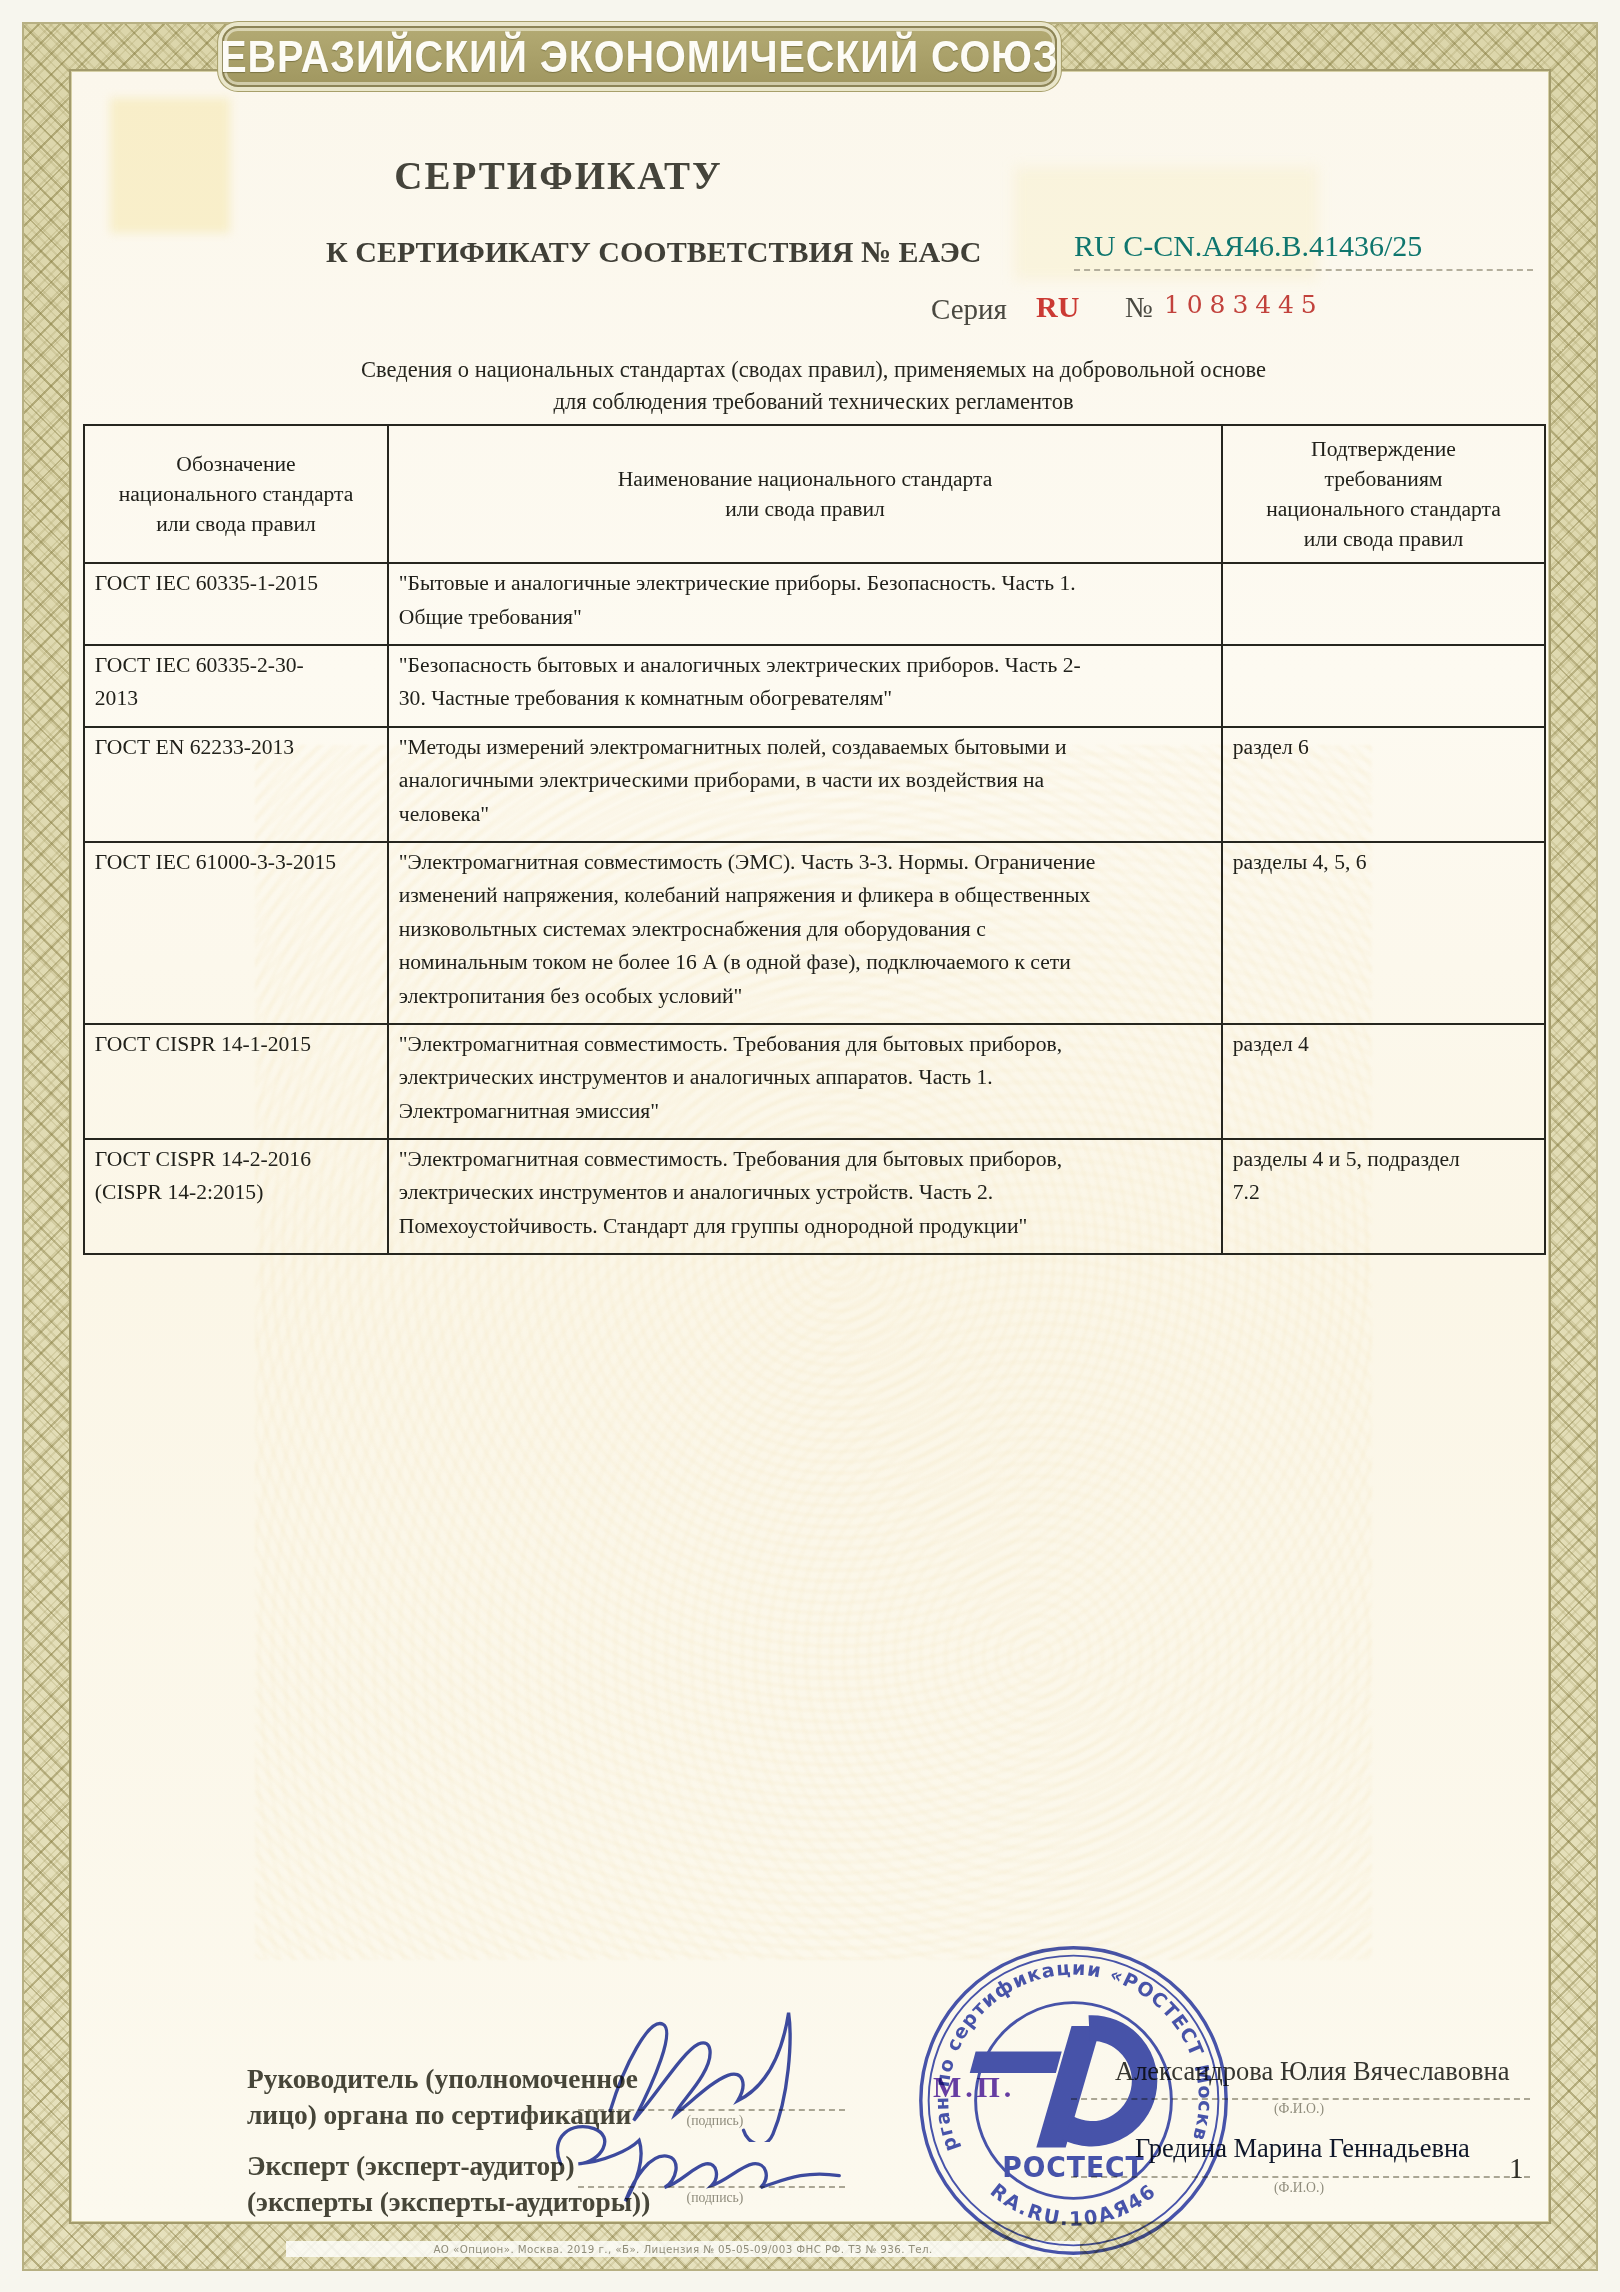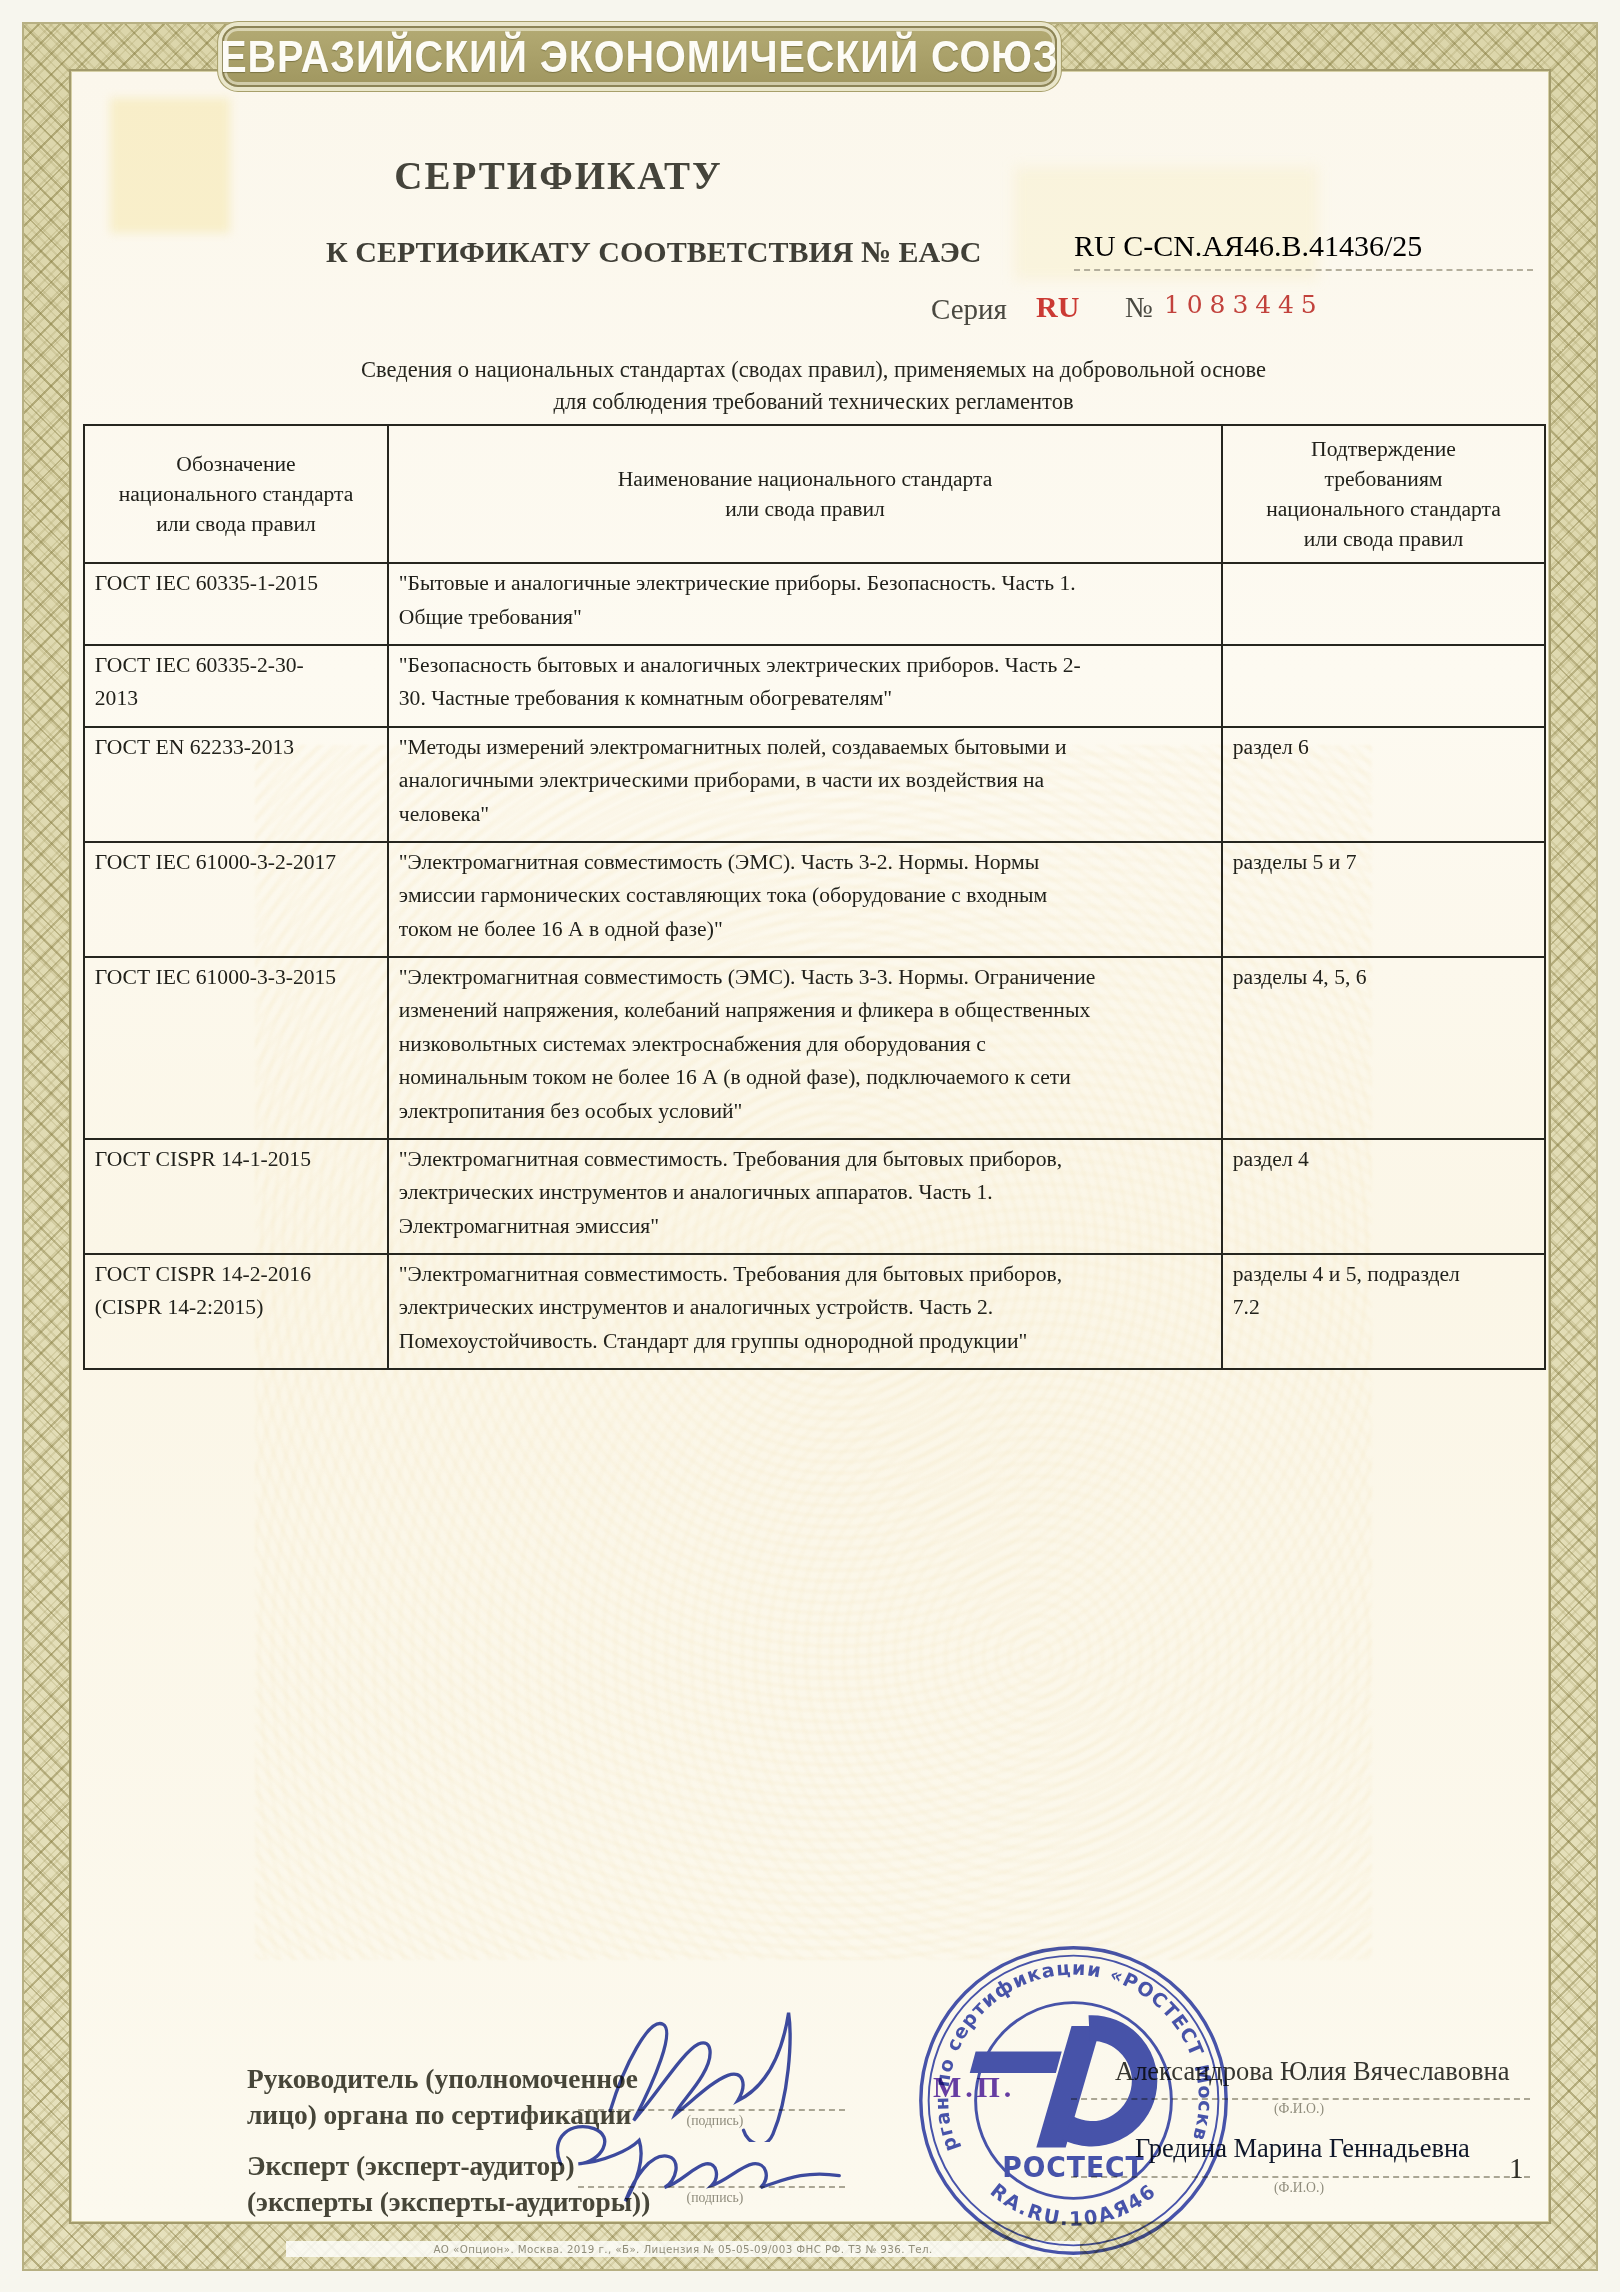--- a/index.html
+++ b/index.html
@@ -28,21 +28,21 @@
     background:linear-gradient(#b3aa73,#a09760);border:2px solid #8c8456;
     box-shadow:0 0 0 3.9px rgba(242,238,214,.9),0 0 0 4.9px #a79f6a, inset 0 0 0 2.9px rgba(250,248,230,.55);
     display:flex;align-items:center;justify-content:center;}
   .banner-text{display:inline-block;transform:scaleX(.88);transform-origin:center;
     font-family:"Liberation Sans","DejaVu Sans",sans-serif;font-weight:bold;font-size:45px;line-height:1;
     color:#fdfcf6;letter-spacing:1px;text-shadow:0 1px 1px rgba(90,84,40,.55);white-space:nowrap;}
 
   .title{position:absolute;left:0;top:153px;width:1117px;text-align:center;
     font-weight:bold;font-size:39px;letter-spacing:2px;color:#45443b;}
   .sub-label{position:absolute;left:326px;top:235px;font-weight:bold;font-size:30px;color:#403f37;white-space:nowrap;}
-  .cert-num{position:absolute;left:1074px;top:229px;width:459px;font-size:30px;color:#000000;
+  .cert-num{position:absolute;left:1074px;top:229px;width:459px;font-size:30px;color:#0f766e;
     border-bottom:2px dashed #b3ae9c;padding-bottom:5.9px;white-space:nowrap;}
   .series-label{position:absolute;left:931px;top:293px;font-size:29px;color:#4a4941;}
   .series-val{position:absolute;left:1036px;top:290px;font-size:30px;font-weight:bold;color:#cb3a33;}
   .num-sign{position:absolute;left:1125px;top:291px;font-size:29px;color:#4a4941;}
   .blank-num{position:absolute;left:1164px;top:290px;font-size:25px;letter-spacing:6.9px;color:#c2423c;font-family:"DejaVu Serif",serif;}
 
   .intro1{position:absolute;left:83px;top:357px;width:1461px;text-align:center;font-size:22.5px;color:#26261f;}
   .intro2{position:absolute;left:83px;top:389px;width:1461px;text-align:center;font-size:22.5px;color:#26261f;}
 
   table.std{position:absolute;left:83px;top:424px;width:1461px;border-collapse:collapse;table-layout:fixed;
@@ -133,27 +133,20 @@
         <td>"Безопасность бытовых и аналогичных электрических приборов. Часть 2-
 30. Частные требования к комнатным обогревателям"</td>
         <td></td>
       </tr>
       <tr>
         <td>ГОСТ EN 62233-2013</td>
         <td>"Методы измерений электромагнитных полей, создаваемых бытовыми и
 аналогичными электрическими приборами, в части их воздействия на
 человека"</td>
         <td>раздел 6</td>
-      </tr>
-      <tr>
-        <td>ГОСТ IEC 61000-3-2-2017</td>
-        <td>"Электромагнитная совместимость (ЭМС). Часть 3-2. Нормы. Нормы
-эмиссии гармонических составляющих тока (оборудование с входным
-током не более 16 А в одной фазе)"</td>
-        <td>разделы 5 и 7</td>
       </tr>
       <tr>
         <td>ГОСТ IEC 61000-3-3-2015</td>
         <td>"Электромагнитная совместимость (ЭМС). Часть 3-3. Нормы. Ограничение
 изменений напряжения, колебаний напряжения и фликера в общественных
 низковольтных системах электроснабжения для оборудования с
 номинальным током не более 16 А (в одной фазе), подключаемого к сети
 электропитания без особых условий"</td>
         <td>разделы 4, 5, 6</td>
       </tr>

